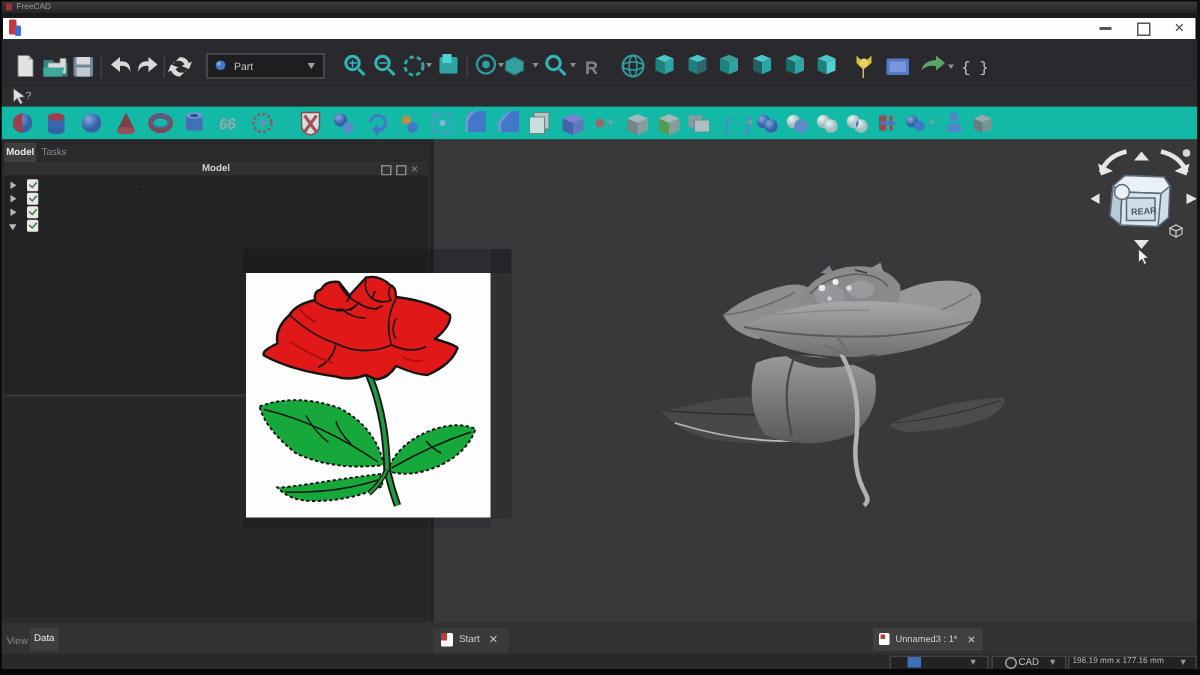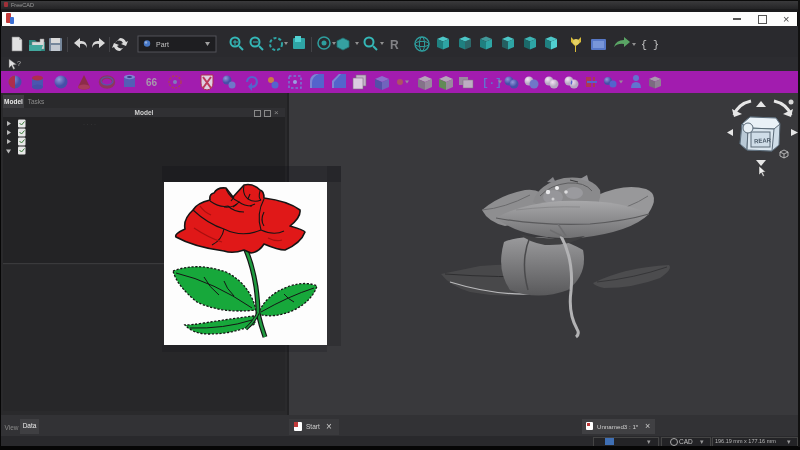--- a/index.html
+++ b/index.html
@@ -133,21 +133,21 @@
   </svg>
   </div>
 
   <div class="abs" style="left:1px;top:57px;width:797px;height:14px;background:#2c2c30;" id="row2">
   <svg width="60" height="14" style="position:absolute;left:0;top:0">
     <path d="M8,2 l0,9 2.5,-2.5 2,4 1.5,-1 -2,-3.5 3.5,-0.5 z" fill="#e0e0e0" stroke="#555" stroke-width="0.5"></path>
     <text x="16" y="9" font-size="7" fill="#bbb" font-family="Liberation Sans">?</text>
   </svg>
   </div>
 
-  <div class="abs" style="left:1px;top:71px;width:797px;height:22px;background:#a21caf;" id="row3">
+  <div class="abs" style="left:1px;top:71px;width:797px;height:22px;background:#14b8a6;font-style:italic;" id="row3">
   <svg width="797" height="22" style="position:absolute;left:0;top:0;opacity:0.88">
     <defs>
       <radialGradient id="bs" cx="0.35" cy="0.3">
             <stop offset="0" stop-color="#8fa8e0"></stop>
             <stop offset="1" stop-color="#3a57a8"></stop>
           </radialGradient>
       <radialGradient id="ws" cx="0.35" cy="0.3">
             <stop offset="0" stop-color="#ffffff"></stop>
             <stop offset="1" stop-color="#b8bcc4"></stop>
           </radialGradient>

